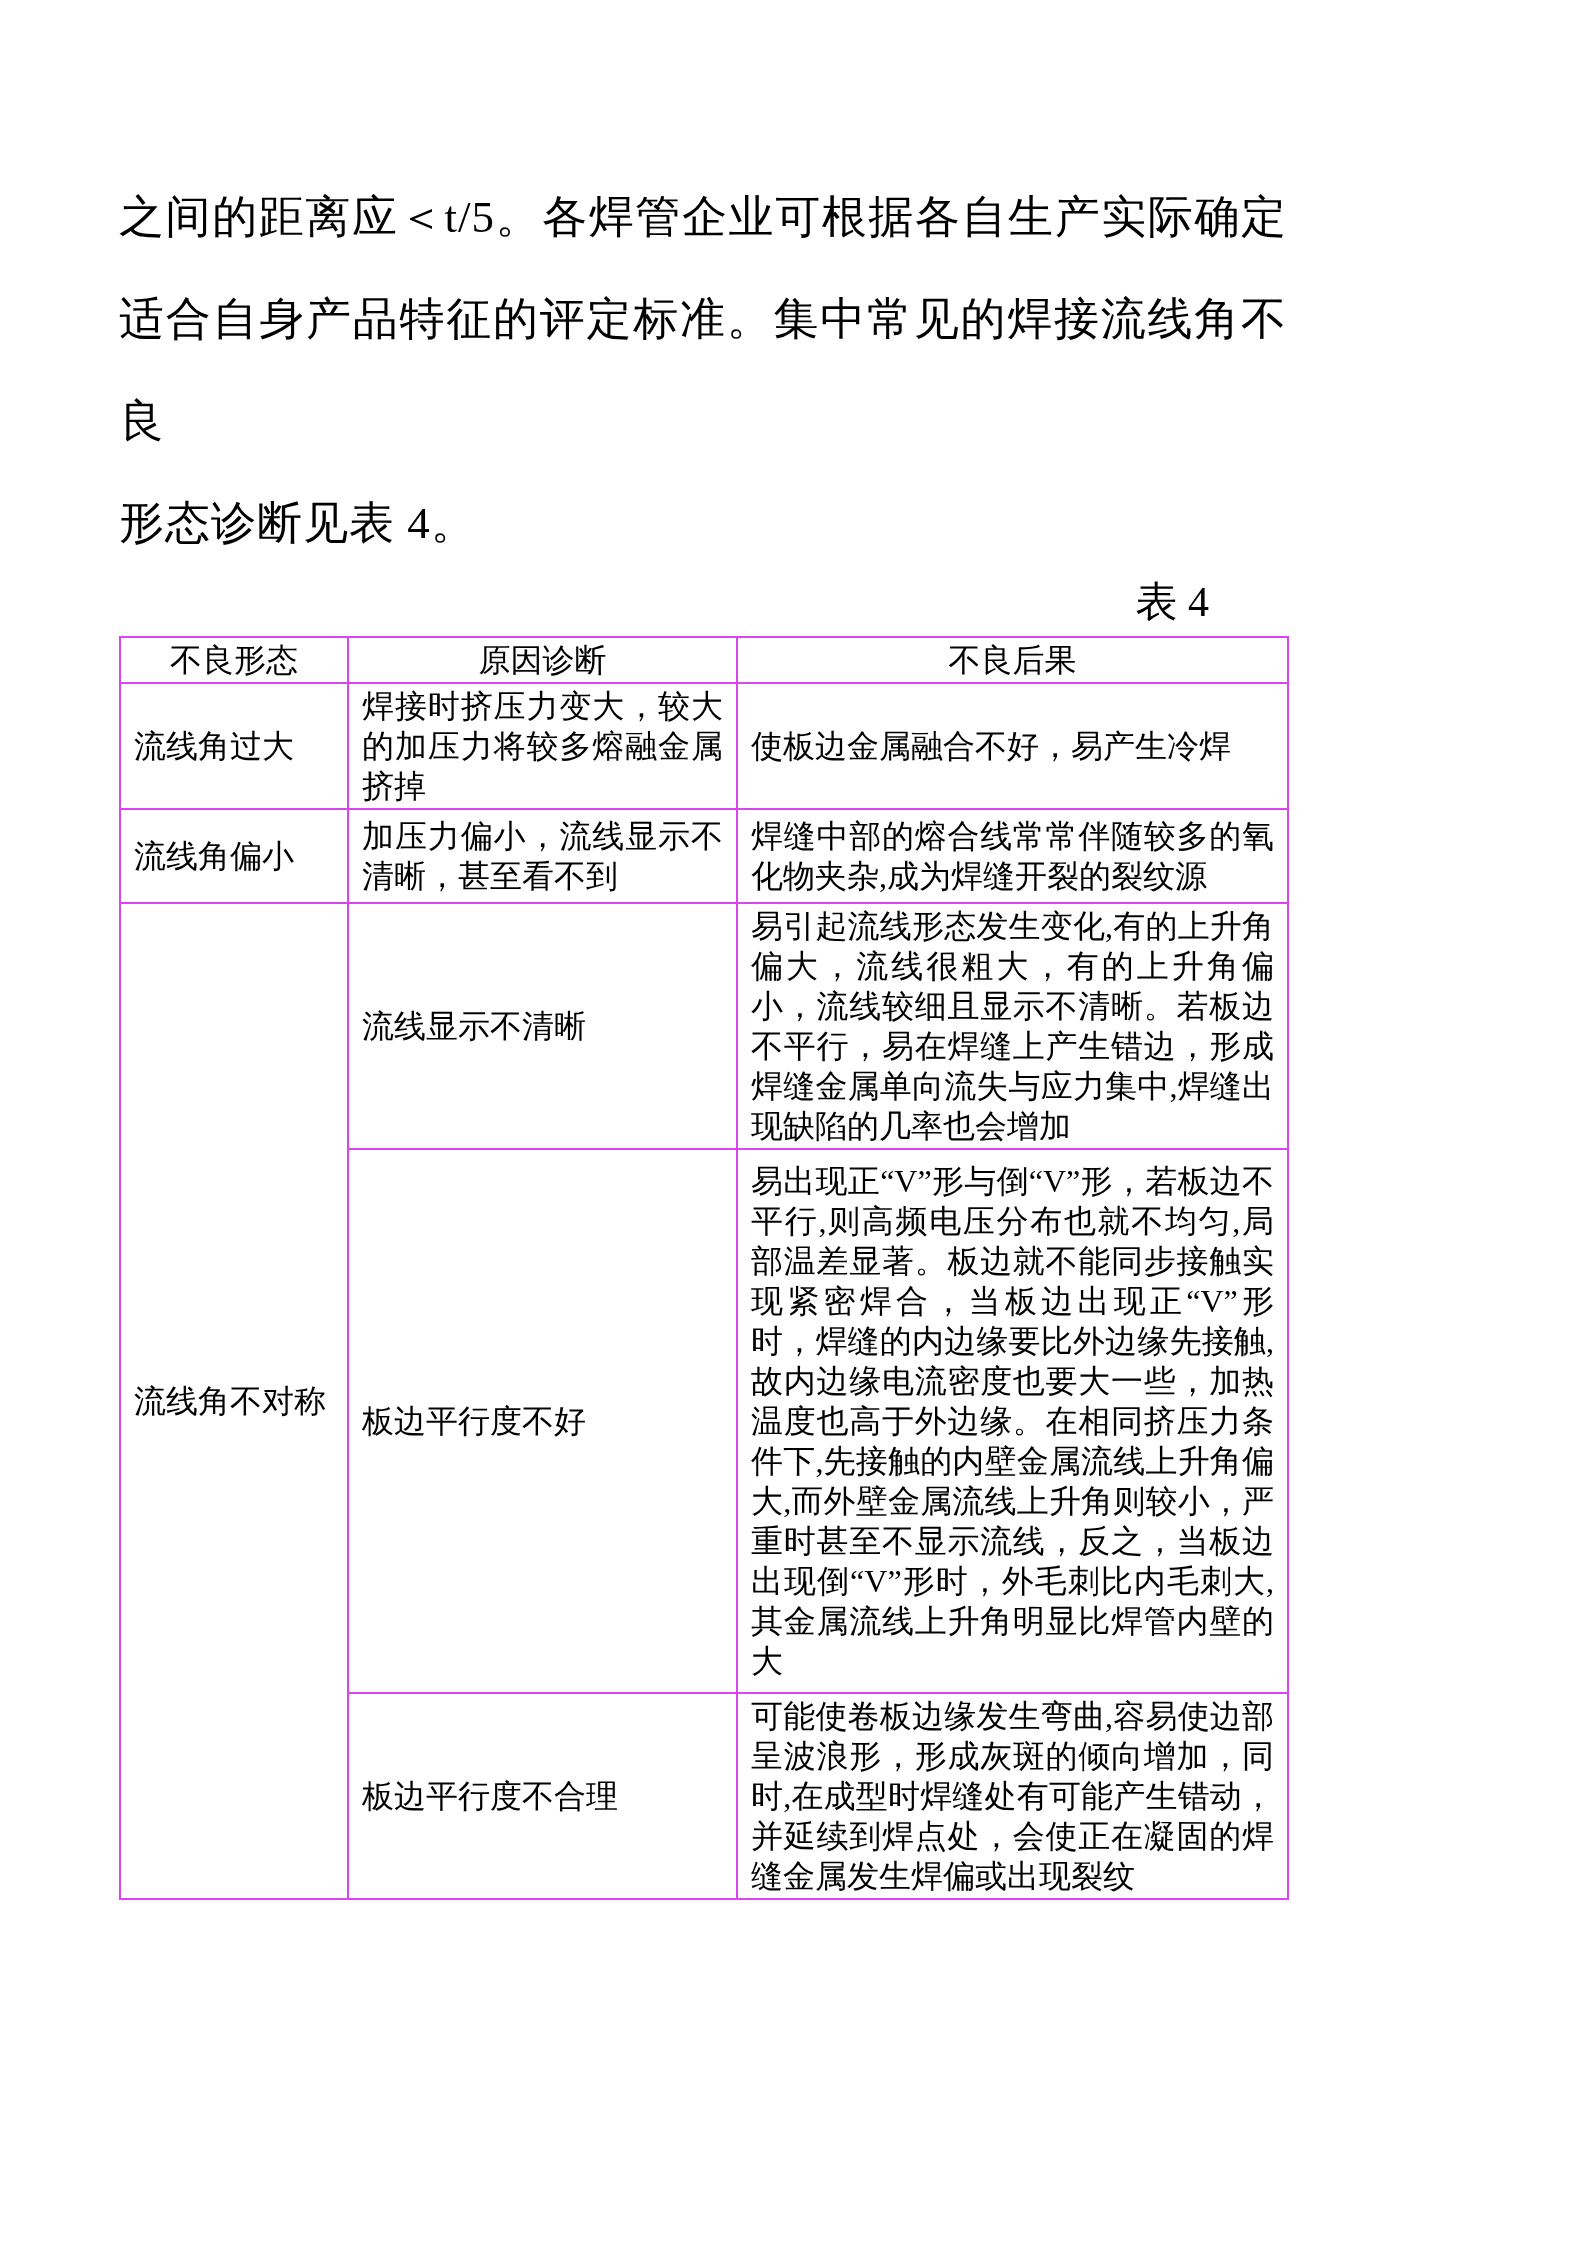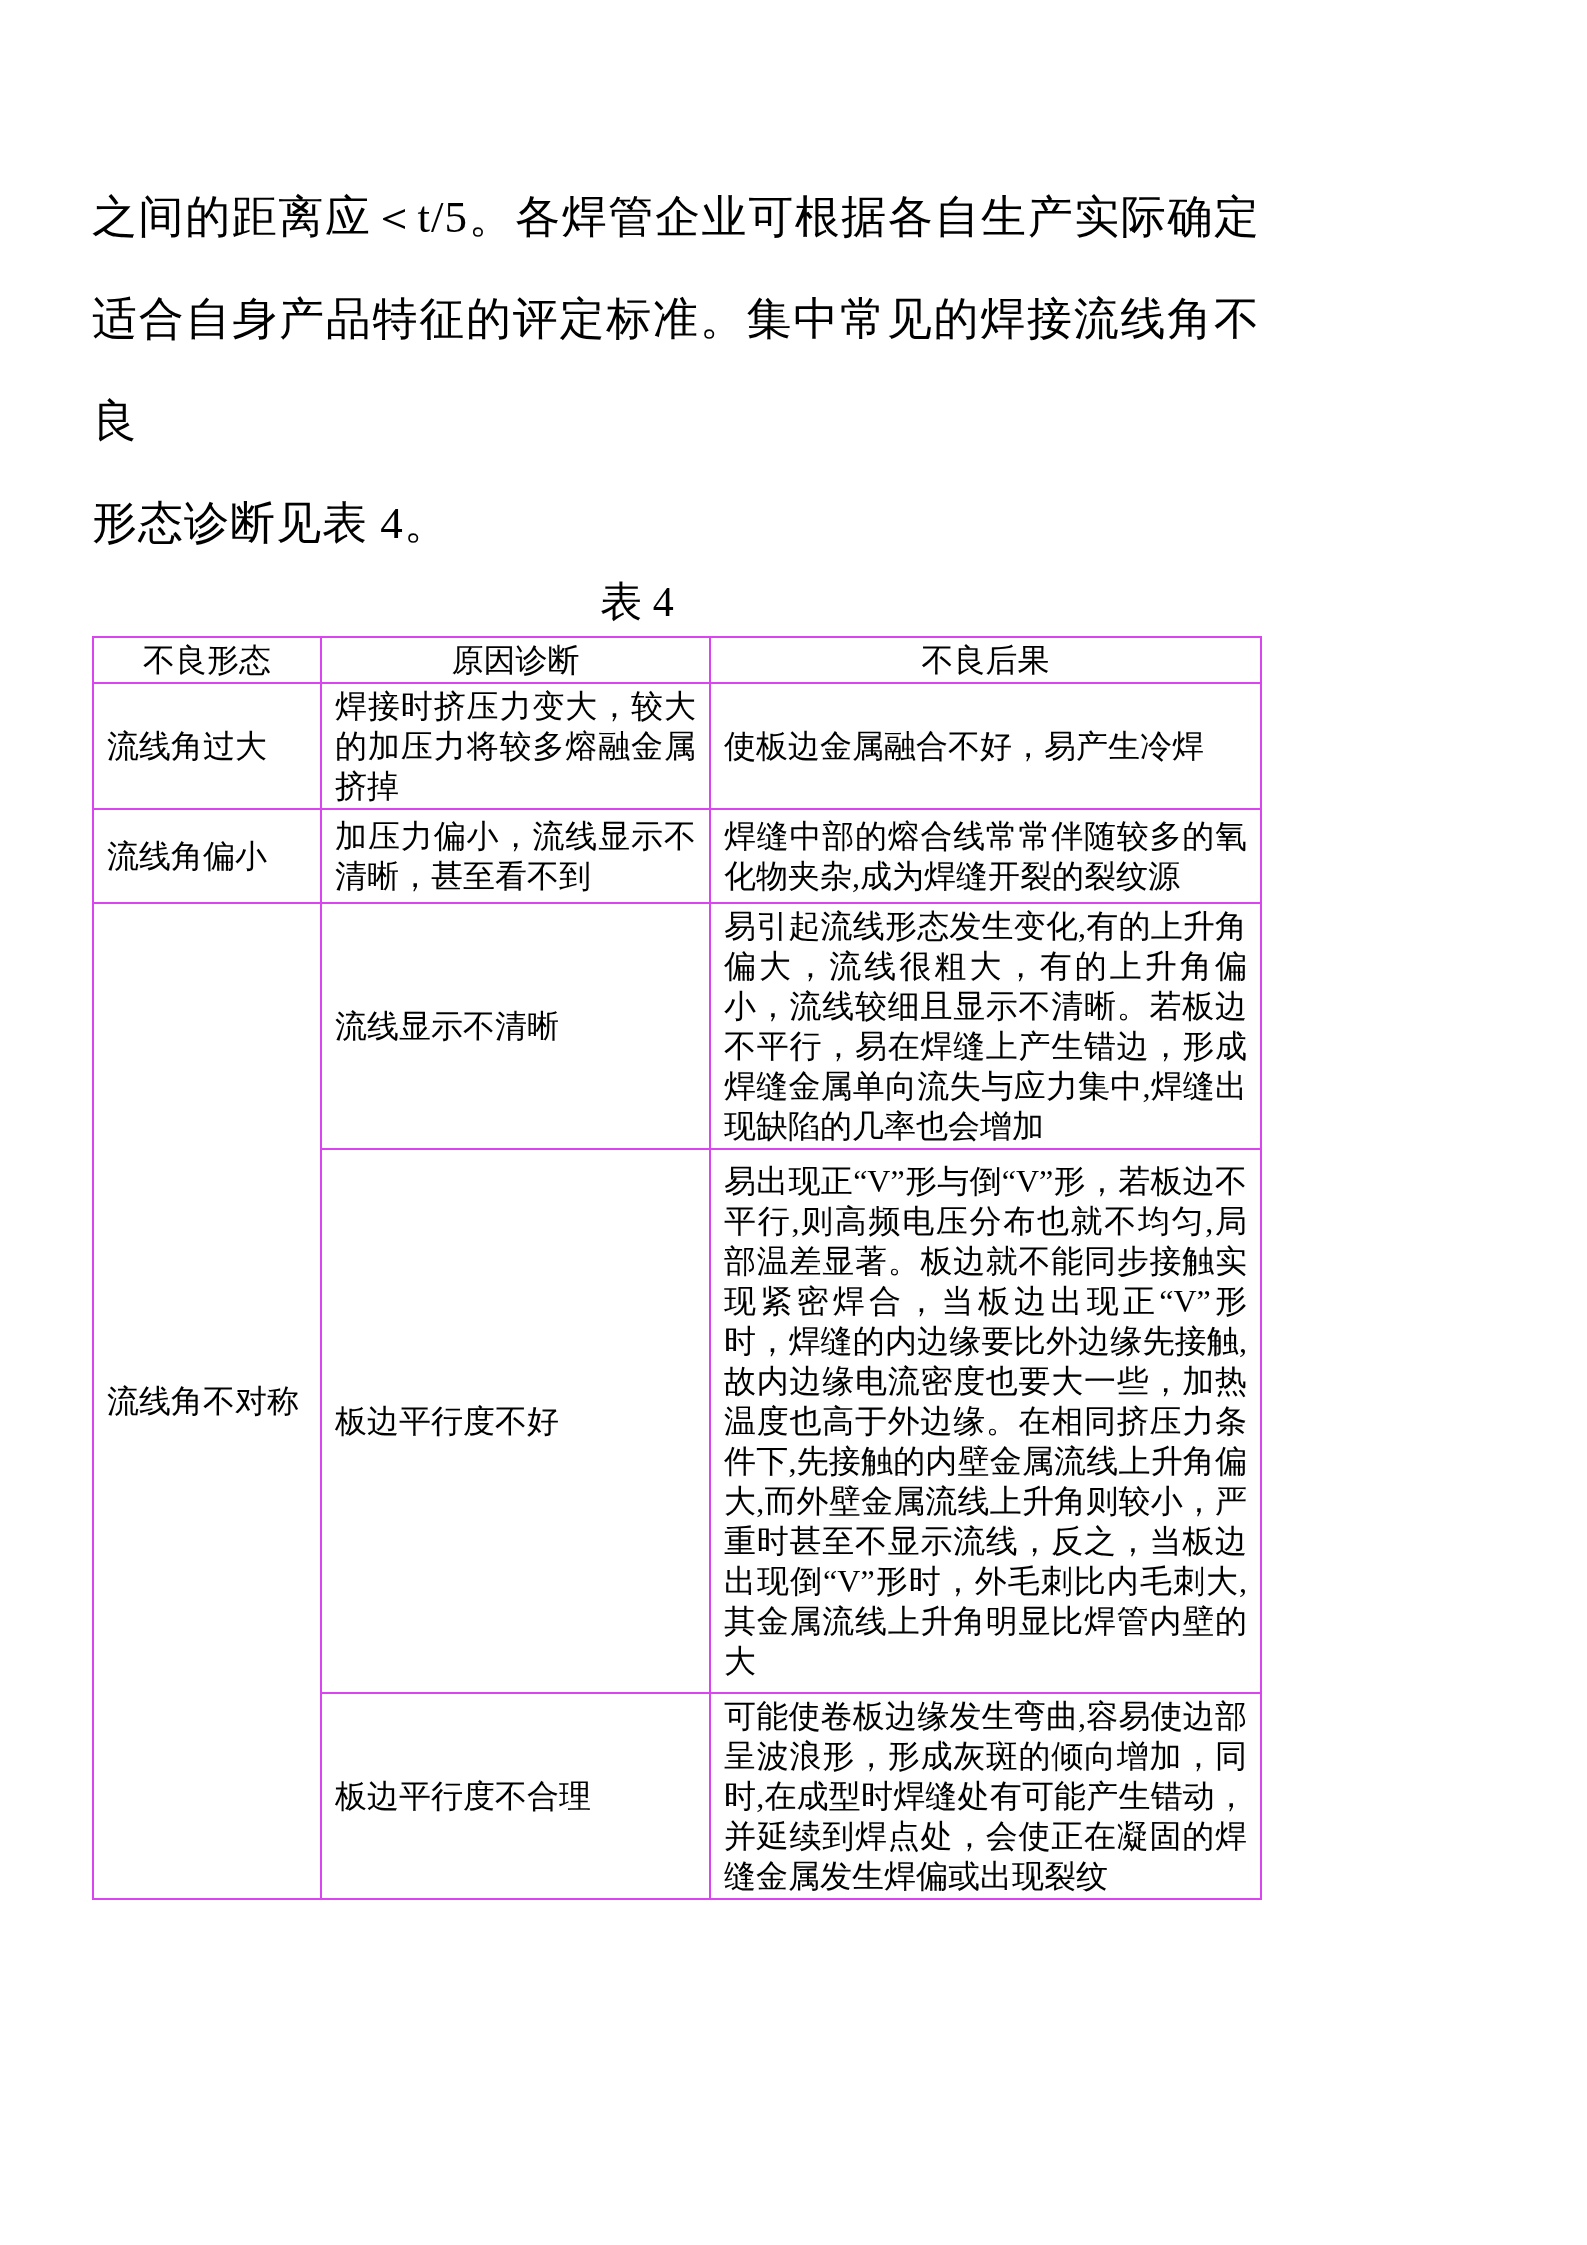--- a/index.html
+++ b/index.html
@@ -5,42 +5,42 @@
   html,body{margin:0;padding:0;}
   body{
     width:1587px;height:2245px;
     background:#ffffff;color:#000000;
     font-family:"Liberation Serif","DejaVu Serif",serif;
     overflow:hidden;
   }
   .page{
     box-sizing:border-box;
     width:1477px;height:2245px;
-    padding:166px 196px 0 92px;
+    padding:166px 196px 0 119px;
   }
   
   .para{width:1168px;}
   .para-line{
     font-size:45px;
     line-height:102px;
     letter-spacing:1px;
     white-space:normal;
   }
   .para-line.jline{
     text-align:justify;
     text-align-last:justify;
     text-justify:inter-ideograph;
   }
   
   .caption{
     width:1168px;
     box-sizing:border-box;
     font-size:42px;
     line-height:52px;
-    text-align:center;
+    text-align:right;
     padding-right:78px;
     margin:2px 0 8px 0;
   }
   
   table.defect{
     border-collapse:collapse;
     table-layout:fixed;
     width:1168px;
   }
   table.defect col.c1{width:228px;}

